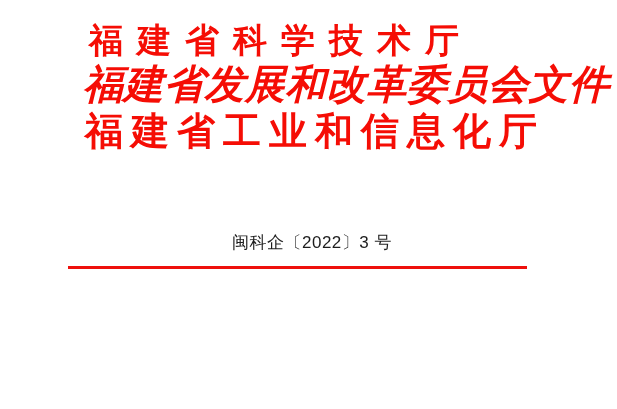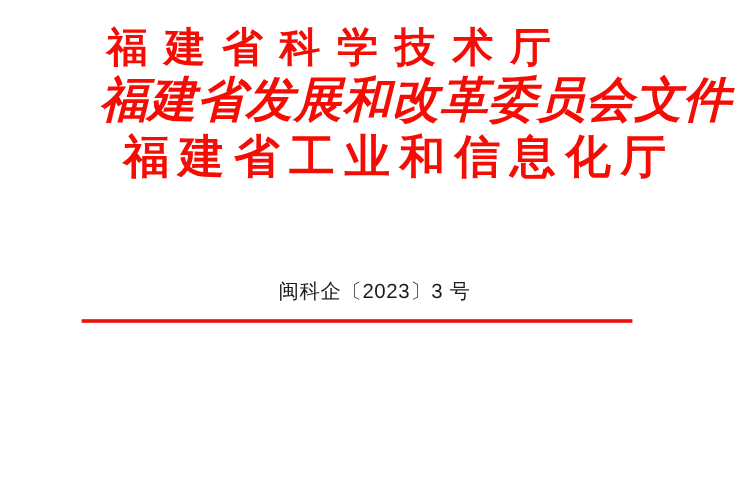--- a/index.html
+++ b/index.html
@@ -25,21 +25,21 @@
     font-family: "Liberation Sans", "DejaVu Sans", sans-serif;
   }
   .agency2 {
     left: 83px; top: 64px;
     font-size: 40px;
     letter-spacing: 0.5px;
     font-family: "Liberation Sans", "DejaVu Sans", sans-serif;
     font-style: italic;
   }
   .agency3 {
-    left: 103px; top: 112px;
+    left: 85px; top: 112px;
     font-size: 38px;
     letter-spacing: 8px;
     font-weight: 700;
     font-family: "Liberation Serif", "DejaVu Serif", serif;
   }
   .doc-number {
     position: absolute;
     left: 232px; top: 233px;
     font-size: 17px;
     letter-spacing: 0.5px;
@@ -70,17 +70,17 @@
 </head>
 <body style="--header_red: #f50d05; --divider_red: #ee100c; --title_black: #111111;">
 
 <div class="page">
   <div>
     <div class="agency agency1">福建省科学技术厅</div>
     <div class="agency agency2">福建省发展和改革委员会文件</div>
     <div class="agency agency3">福建省工业和信息化厅</div>
   </div>
 
-  <div class="doc-number">闽科企〔2023〕3 号</div>
+  <div class="doc-number">闽科企〔2022〕3 号</div>
 
   <div class="red-divider"></div>
 
 </div>
 
 </body></html>

